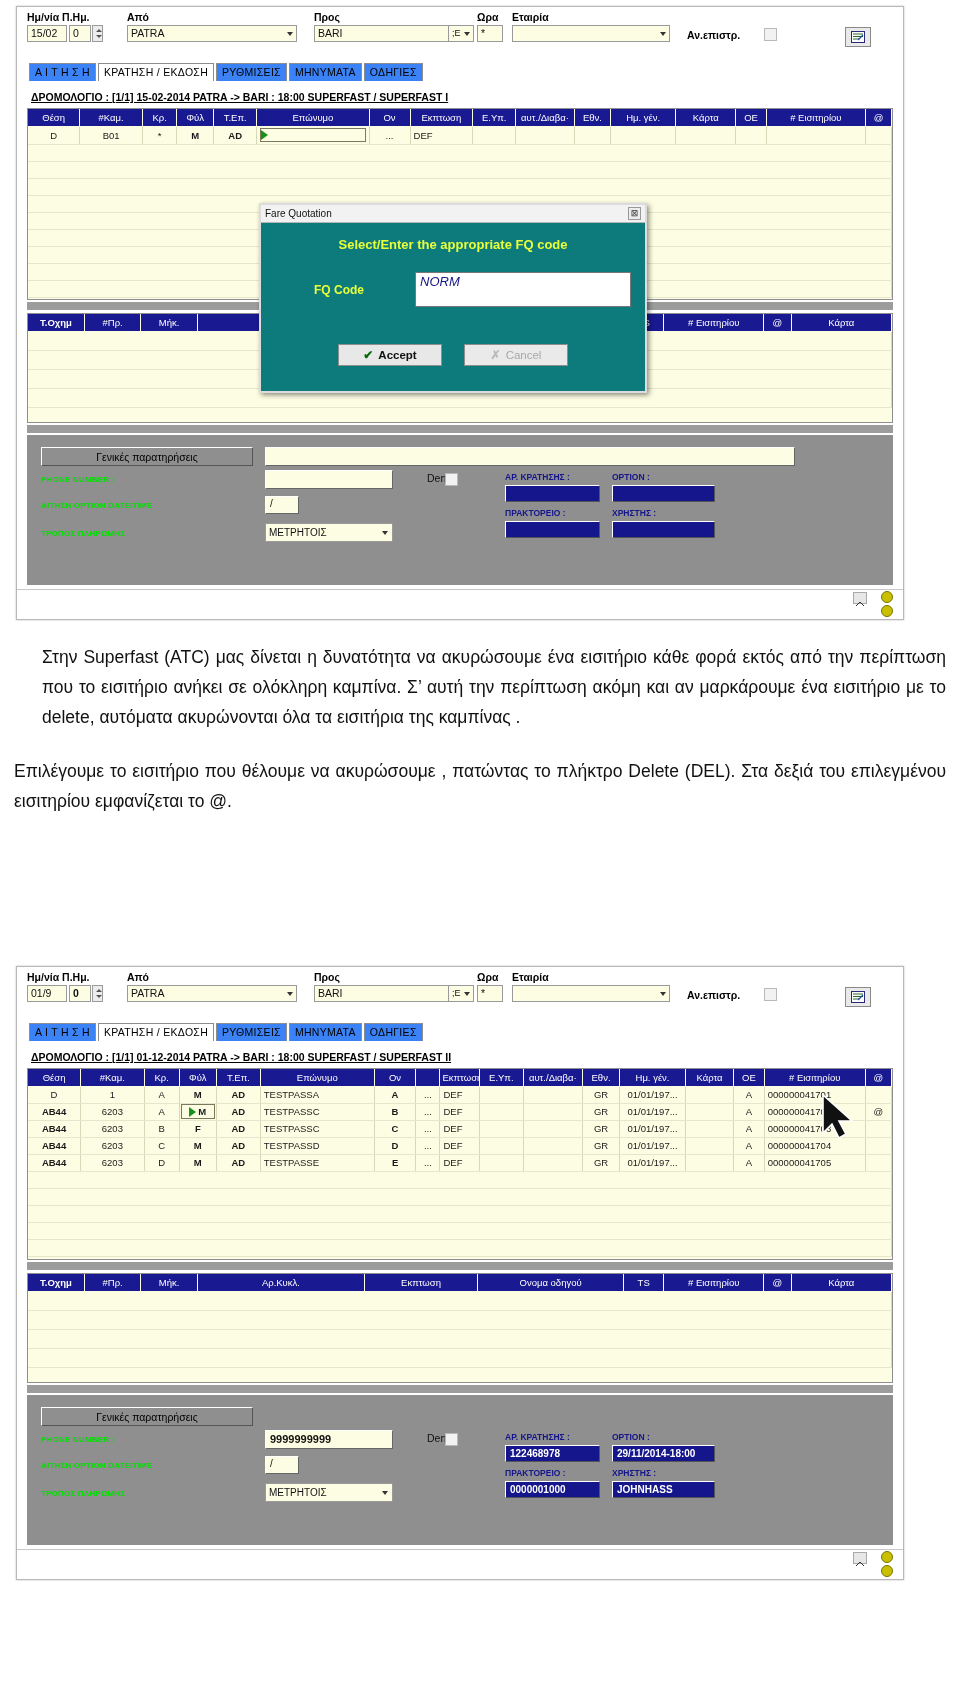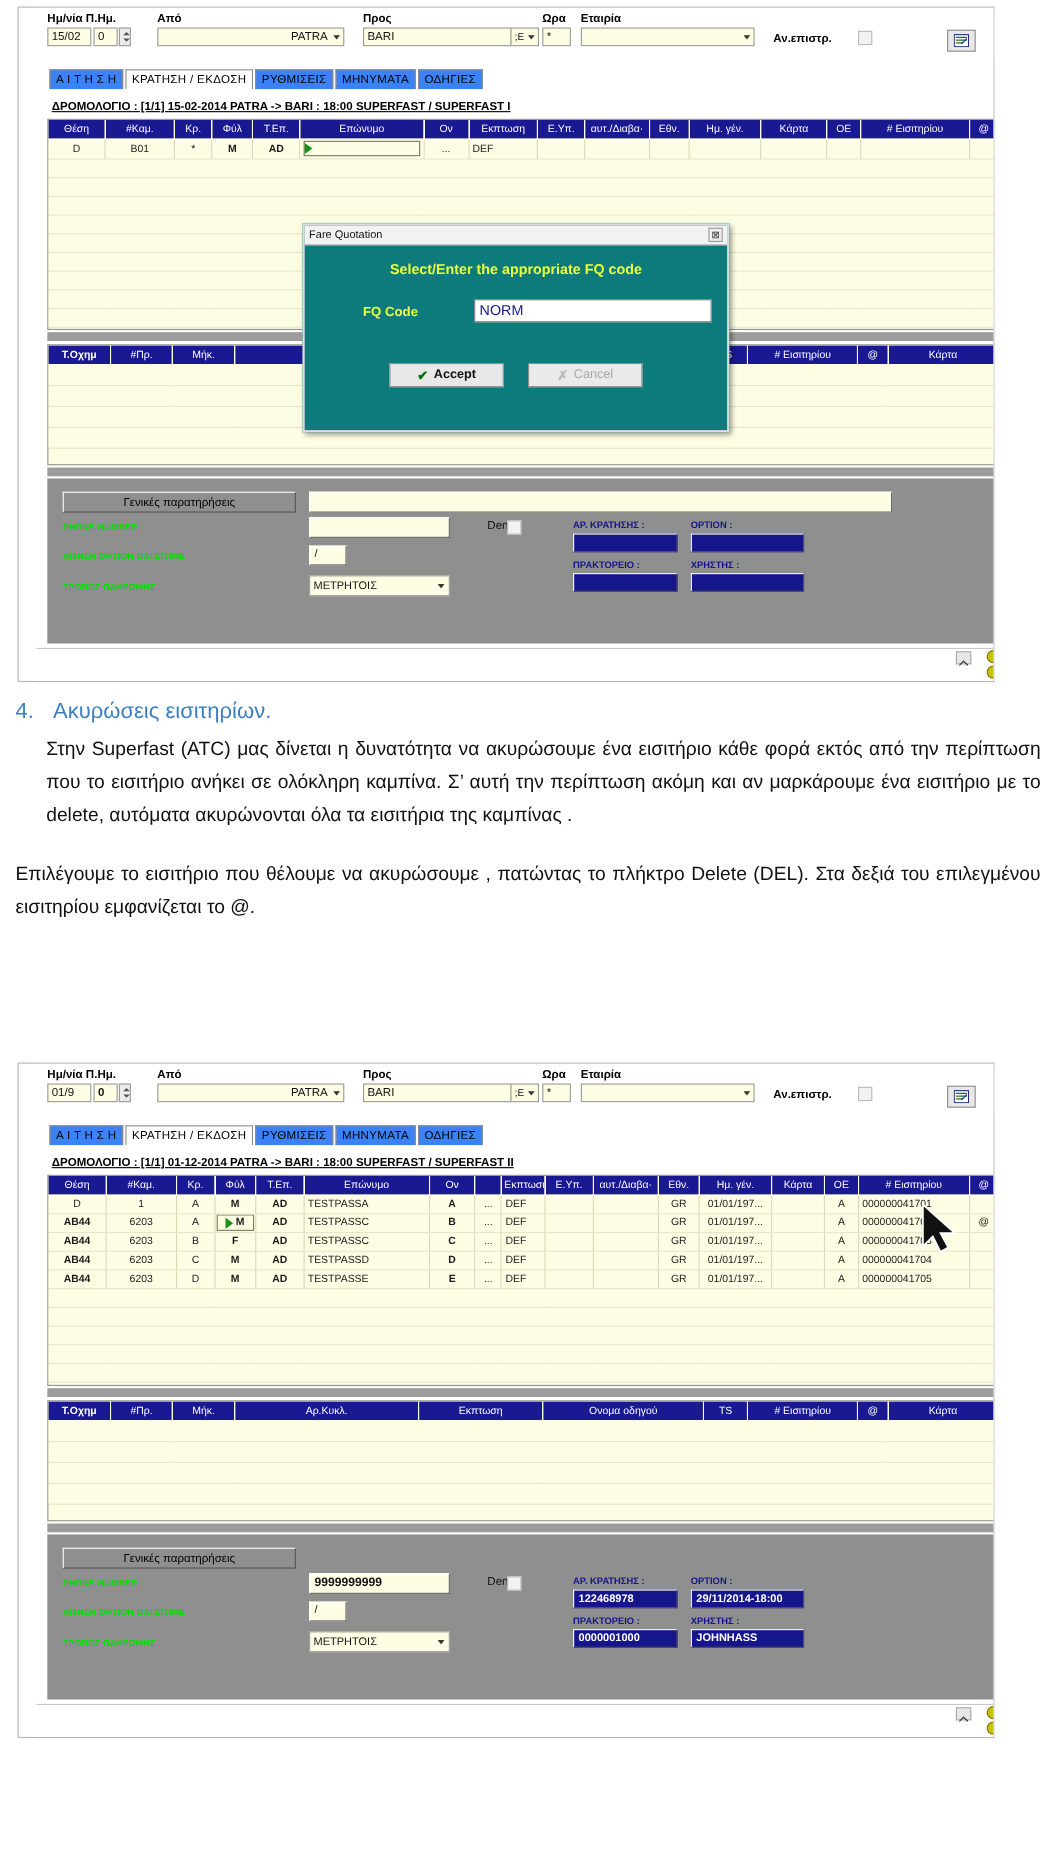--- a/index.html
+++ b/index.html
@@ -14,35 +14,35 @@
 
   
   .app {
     position:absolute;
     background:#ffffff;
     border:1px solid #b8b8b8;
     box-shadow:0 0 2px rgba(0,0,0,.25);
     font-family:"Liberation Sans", sans-serif;
     overflow:hidden;
   }
-  .app-inner { position:relative; width:100%; height:100%; background:#fff;margin-left:16px; }
+  .app-inner { position:relative; width:100%; height:100%; background:#fff; }
 
   
   .topbar { position:relative; height:48px; padding:4px 6px 0 10px; background:#fff; }
   .fld { position:absolute; }
   .fld .lab {
     font-size:10.5px; font-weight:bold; color:#000; line-height:12px;
     white-space:nowrap;
   }
   .inp {
     background:#fdfde3; border:1px solid #9a9a9a; height:17px;
     font-size:10.5px; color:#111; line-height:15px; padding:0 3px;
     white-space:nowrap; overflow:hidden;
   }
-  .inp.combo { padding-right:14px; position:relative;text-align:right; }
+  .inp.combo { padding-right:14px; position:relative; }
   .inp.combo:after {
     content:""; position:absolute; right:3px; top:6px;
     border-left:3.5px solid transparent; border-right:3.5px solid transparent;
     border-top:4px solid #333;
   }
   .spin {
     width:11px; height:17px; border:1px solid #9a9a9a; background:#ececec;
     display:inline-block; position:relative;
   }
   .spin:before, .spin:after {
@@ -429,42 +429,38 @@
     </div>
 
     <div class="dlg" style="left:242px; top:196px; width:388px; height:190px;">
       <div class="dlg-title">
         <span class="t">Fare Quotation</span>
         <span class="dlg-close">⊠</span>
       </div>
       <div class="dlg-head">Select/Enter the appropriate FQ code</div>
       <div style="display:flex; align-items:center; margin-top:20px; padding:0 14px;">
         <div class="dlg-lab" style="width:140px;">FQ Code</div>
-        <div class="dlg-input" style="flex:1; height:21px;">NORM</div>
+        <div class="dlg-input" style="flex:1; height:35px;font-style:italic;">NORM</div>
       </div>
       <div style="display:flex; gap:22px; justify-content:center; margin-top:37px;">
         <div class="dlg-btn primary" style="width:104px; height:22px;">
           <span class="tick">✔</span>
           <span>Accept</span>
         </div>
         <div class="dlg-btn disabled" style="width:104px; height:22px;">
           <span class="xmark">✗</span>
           <span>Cancel</span>
         </div>
       </div>
     </div>
 
   </div>
 </div>
 
 <div class="doc" style="top:636px;">
-  <div class="heading" style="margin:0 0 0 14px;">
-    <span class="num">4.</span>
-    <span style="margin-left:12px;">Ακυρώσεις εισιτηρίων.</span>
-  </div>
   <div class="para" style="margin:6px 14px 0 42px;">Στην Superfast (ATC) μας δίνεται η δυνατότητα να ακυρώσουμε ένα εισιτήριο κάθε φορά εκτός από την περίπτωση   που το εισιτήριο ανήκει σε ολόκληρη καμπίνα. Σ’ αυτή την περίπτωση ακόμη και αν μαρκάρουμε ένα εισιτήριο με το delete, αυτόματα  ακυρώνονται όλα τα εισιτήρια της καμπίνας .</div>
   <div class="para" style="margin:24px 14px 0 14px;">Επιλέγουμε το εισιτήριο που θέλουμε να ακυρώσουμε , πατώντας το πλήκτρο Delete (DEL). Στα δεξιά του επιλεγμένου εισιτηρίου εμφανίζεται το @.</div>
 </div>
 
 <div class="app" style="left:16px; top:966px; width:888px; height:614px;">
   <div class="app-inner">
 
     <div class="topbar">
       <div class="fld" style="left:10px; top:4px;">
         <div class="lab">Ημ/νία Π.Ημ.</div>

